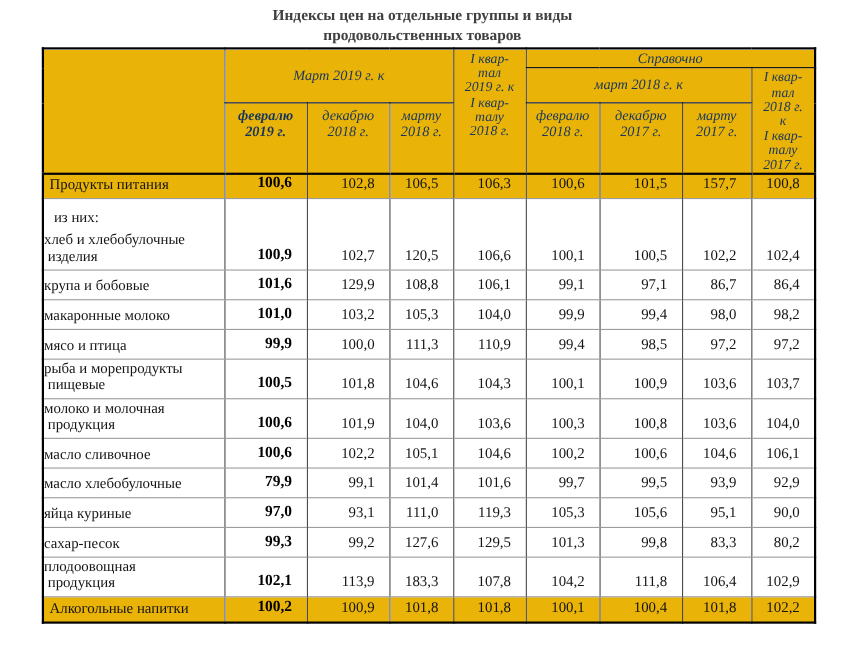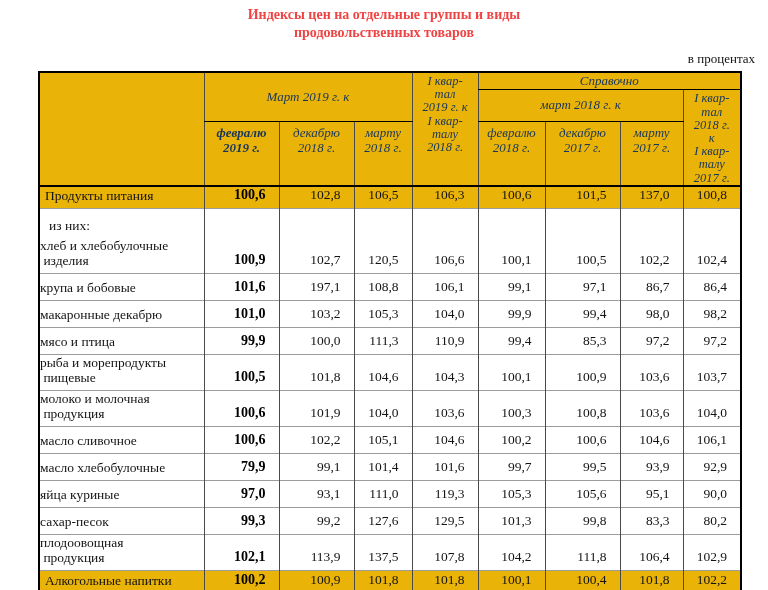--- a/index.html
+++ b/index.html
@@ -2,21 +2,21 @@
 <html><head>
 <meta charset="utf-8">
 <style>
   html,body{margin:0;padding:0;}
   body{
     width:768px;height:590px;overflow:hidden;background:#ffffff;
     font-family:"Liberation Serif", serif;
   }
   .title{
     margin-top:6px;text-align:center;font-weight:bold;font-size:14px;
-    line-height:1.32;color:#ef4444;white-space:pre-line;
+    line-height:1.32;color:#404040;white-space:pre-line;
   }
   .units{
     text-align:right;margin:8px 13px 4px 0;font-size:13px;color:#111111;
   }
   table{
     border-collapse:collapse;table-layout:fixed;margin-left:38px;width:702px;
     border:2px solid #000000;
   }
   th,td{border-left:1px solid #4a4a4a;overflow:hidden;}
   th{
@@ -46,21 +46,20 @@
   td.ind2{}
   td.val{text-align:right;padding-right:13px;padding-bottom:5px;}
   td.b{font-weight:bold;font-size:14px;color:#000000;}
 </style>
 </head>
 <body>
 
 <div>
   <div class="title">Индексы цен на отдельные группы и виды
 продовольственных товаров</div>
-  <div class="units">в процентах</div>
 
   <table>
     <colgroup>
       <col style="width:165px">
         <col style="width:75px">
         <col style="width:75px">
       <col style="width:58px">
         <col style="width:66px">
         <col style="width:67px">
       <col style="width:75px">
@@ -106,21 +105,21 @@
     </thead>
     <tbody id="tbody">
         <tr class="gray">
           <td class="lbl ind0">Продукты питания</td>
           <td class="val b">100,6</td>
           <td class="val">102,8</td>
           <td class="val">106,5</td>
           <td class="val">106,3</td>
           <td class="val">100,6</td>
           <td class="val">101,5</td>
-          <td class="val">137,0</td>
+          <td class="val">157,7</td>
           <td class="val">100,8</td>
         </tr>
         <tr class="subhead">
           <td class="lbl ind1">из них:</td>
           <td class="val b"></td>
           <td class="val"></td>
           <td class="val"></td>
           <td class="val"></td>
           <td class="val"></td>
           <td class="val"></td>
@@ -135,47 +134,47 @@
           <td class="val">120,5</td>
           <td class="val">106,6</td>
           <td class="val">100,1</td>
           <td class="val">100,5</td>
           <td class="val">102,2</td>
           <td class="val">102,4</td>
         </tr>
         <tr class="">
           <td class="lbl ind2">крупа и бобовые</td>
           <td class="val b">101,6</td>
-          <td class="val">197,1</td>
+          <td class="val">129,9</td>
           <td class="val">108,8</td>
           <td class="val">106,1</td>
           <td class="val">99,1</td>
           <td class="val">97,1</td>
           <td class="val">86,7</td>
           <td class="val">86,4</td>
         </tr>
         <tr class="">
-          <td class="lbl ind2">макаронные декабрю</td>
+          <td class="lbl ind2">макаронные молоко</td>
           <td class="val b">101,0</td>
           <td class="val">103,2</td>
           <td class="val">105,3</td>
           <td class="val">104,0</td>
           <td class="val">99,9</td>
           <td class="val">99,4</td>
           <td class="val">98,0</td>
           <td class="val">98,2</td>
         </tr>
         <tr class="">
           <td class="lbl ind2">мясо и птица</td>
           <td class="val b">99,9</td>
           <td class="val">100,0</td>
           <td class="val">111,3</td>
           <td class="val">110,9</td>
           <td class="val">99,4</td>
-          <td class="val">85,3</td>
+          <td class="val">98,5</td>
           <td class="val">97,2</td>
           <td class="val">97,2</td>
         </tr>
         <tr class="tall">
           <td class="lbl ind2">рыба и морепродукты
  пищевые</td>
           <td class="val b">100,5</td>
           <td class="val">101,8</td>
           <td class="val">104,6</td>
           <td class="val">104,3</td>
@@ -238,21 +237,21 @@
           <td class="val">101,3</td>
           <td class="val">99,8</td>
           <td class="val">83,3</td>
           <td class="val">80,2</td>
         </tr>
         <tr class="tall">
           <td class="lbl ind2">плодоовощная
  продукция</td>
           <td class="val b">102,1</td>
           <td class="val">113,9</td>
-          <td class="val">137,5</td>
+          <td class="val">183,3</td>
           <td class="val">107,8</td>
           <td class="val">104,2</td>
           <td class="val">111,8</td>
           <td class="val">106,4</td>
           <td class="val">102,9</td>
         </tr>
         <tr class="gray">
           <td class="lbl ind0">Алкогольные напитки</td>
           <td class="val b">100,2</td>
           <td class="val">100,9</td>

